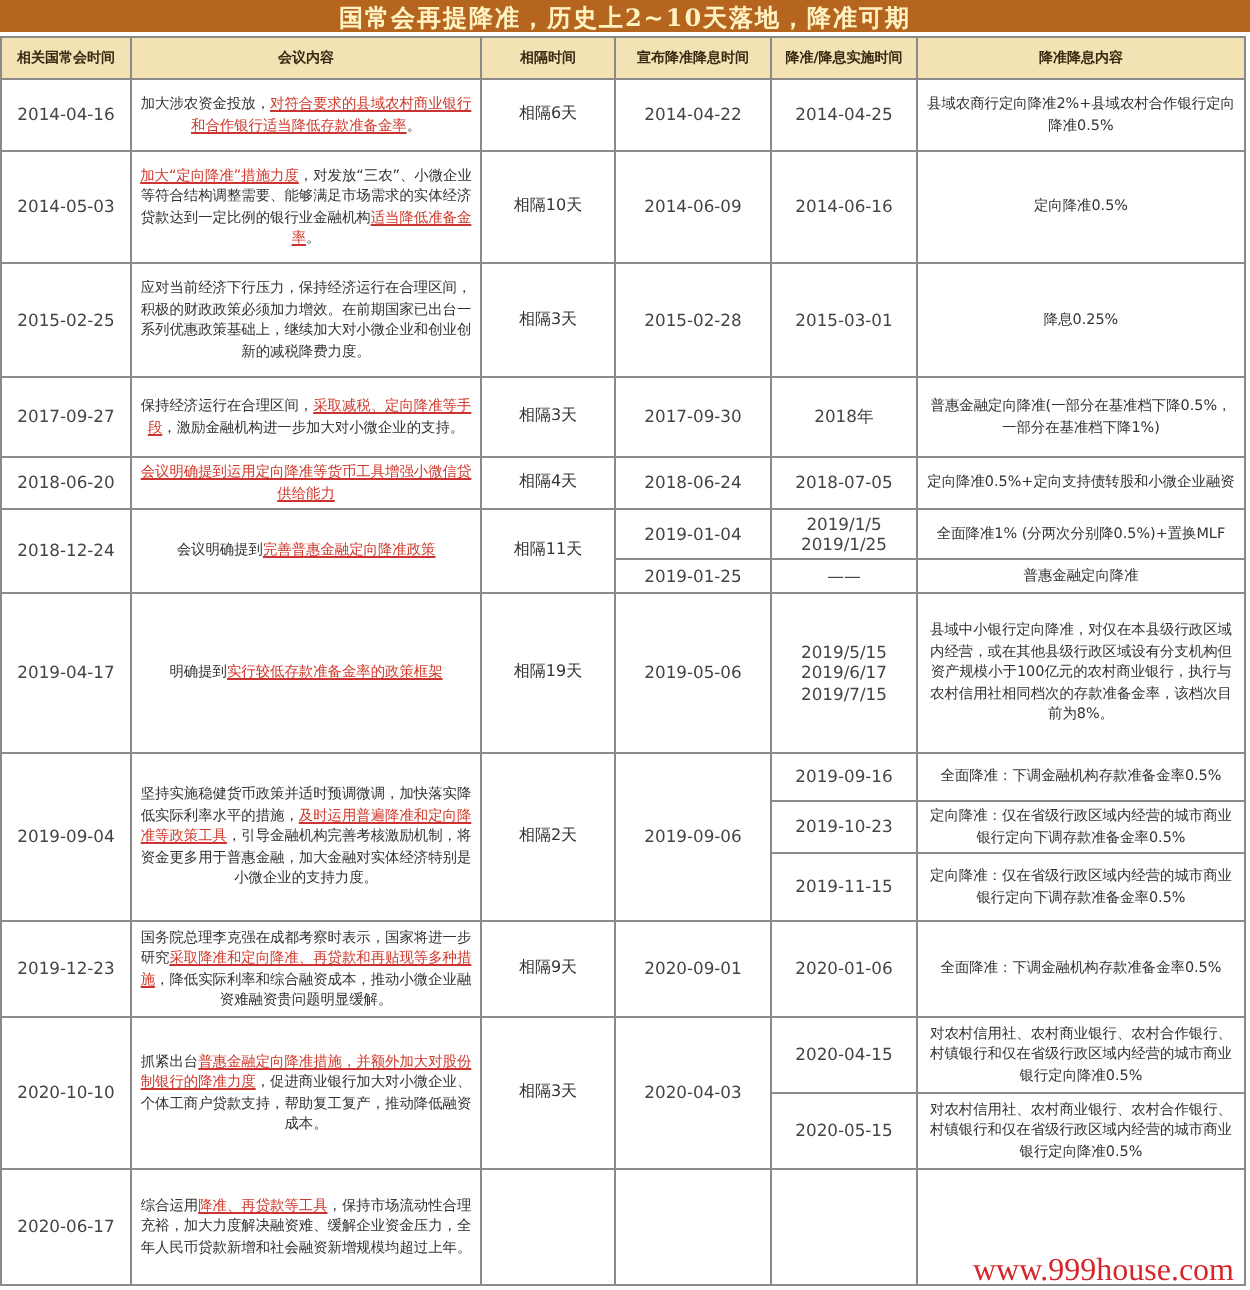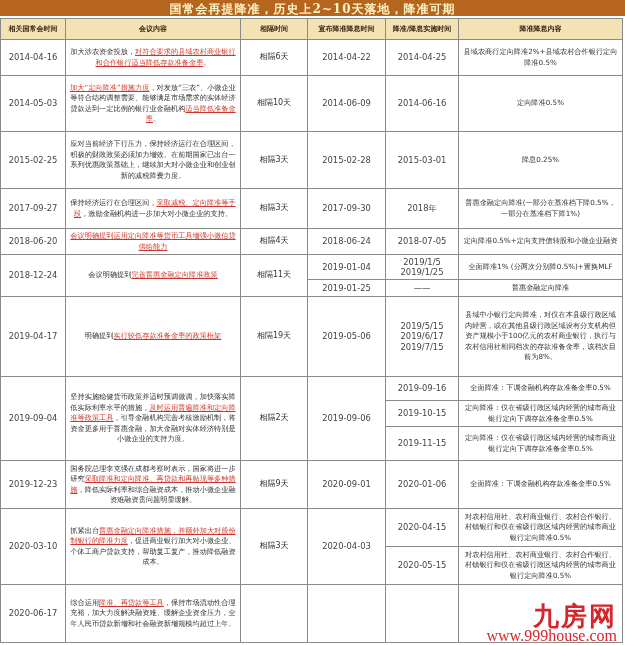--- a/index.html
+++ b/index.html
@@ -119,39 +119,39 @@
 
     <tr style="height:24px">
       <td class="d" rowspan="3">2019-09-04</td>
       <td class="txt" rowspan="3"><span>坚持实施稳健货币政策并适时预调微调，加快落实降低实际利率水平的措施，</span><span class="red">及时运用普遍降准和定向降准等政策工具</span><span>，引导金融机构完善考核激励机制，将资金更多用于普惠金融，加大金融对实体经济特别是小微企业的支持力度。</span></td>
       <td class="c" rowspan="3">相隔2天</td>
       <td class="d" rowspan="3">2019-09-06</td>
       <td class="d">2019-09-16</td>
       <td class="txt">全面降准：下调金融机构存款准备金率0.5%</td>
     </tr>
     <tr style="height:26px">
-      <td class="d">2019-10-15</td>
+      <td class="d">2019-10-23</td>
       <td class="txt">定向降准：仅在省级行政区域内经营的城市商业银行定向下调存款准备金率0.5%</td>
     </tr>
     <tr style="height:34px">
       <td class="d">2019-11-15</td>
       <td class="txt">定向降准：仅在省级行政区域内经营的城市商业银行定向下调存款准备金率0.5%</td>
     </tr>
 
     <tr style="height:48px">
       <td class="d">2019-12-23</td>
       <td class="txt"><span>国务院总理李克强在成都考察时表示，国家将进一步研究</span><span class="red">采取降准和定向降准、再贷款和再贴现等多种措施</span><span>，降低实际利率和综合融资成本，推动小微企业融资难融资贵问题明显缓解。</span></td>
       <td class="c">相隔9天</td>
       <td class="d">2020-09-01</td>
       <td class="d">2020-01-06</td>
       <td class="txt">全面降准：下调金融机构存款准备金率0.5%</td>
     </tr>
 
     <tr style="height:38px">
-      <td class="d" rowspan="2">2020-03-10</td>
+      <td class="d" rowspan="2">2020-10-10</td>
       <td class="txt" rowspan="2"><span>抓紧出台</span><span class="red">普惠金融定向降准措施，并额外加大对股份制银行的降准力度</span><span>，促进商业银行加大对小微企业、个体工商户贷款支持，帮助复工复产，推动降低融资成本。</span></td>
       <td class="c" rowspan="2">相隔3天</td>
       <td class="d" rowspan="2">2020-04-03</td>
       <td class="d">2020-04-15</td>
       <td class="txt">对农村信用社、农村商业银行、农村合作银行、村镇银行和仅在省级行政区域内经营的城市商业银行定向降准0.5%</td>
     </tr>
     <tr style="height:38px">
       <td class="d">2020-05-15</td>
       <td class="txt">对农村信用社、农村商业银行、农村合作银行、村镇银行和仅在省级行政区域内经营的城市商业银行定向降准0.5%</td>
     </tr>
@@ -161,15 +161,14 @@
       <td class="txt"><span>综合运用</span><span class="red">降准、再贷款等工具</span><span>，保持市场流动性合理充裕，加大力度解决融资难、缓解企业资金压力，全年人民币贷款新增和社会融资新增规模均超过上年。</span></td>
       <td class="c"></td>
       <td class="d"></td>
       <td class="d"></td>
       <td class="txt"></td>
     </tr>
   </tbody>
 </table>
 
 <div class="watermark">
-  <div class="wm-logo">九房网</div>
   <div class="wm-url">www.999house.com</div>
 </div>
 
 </body></html>

